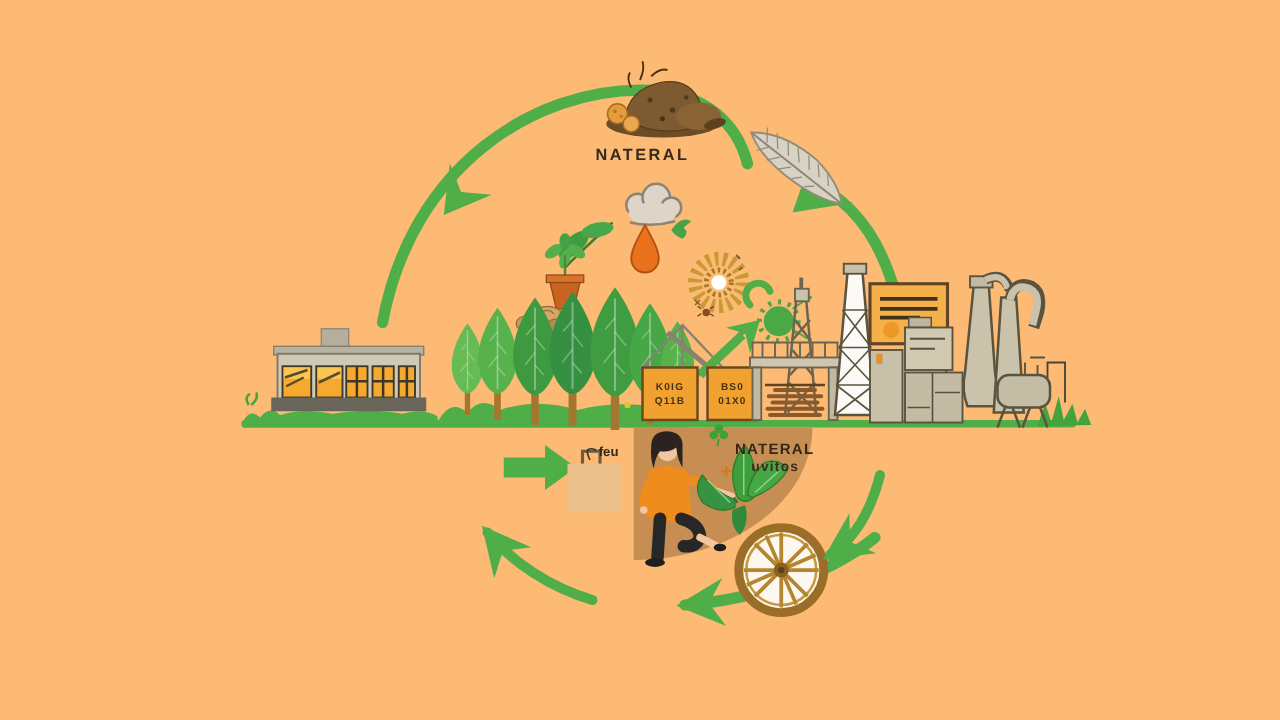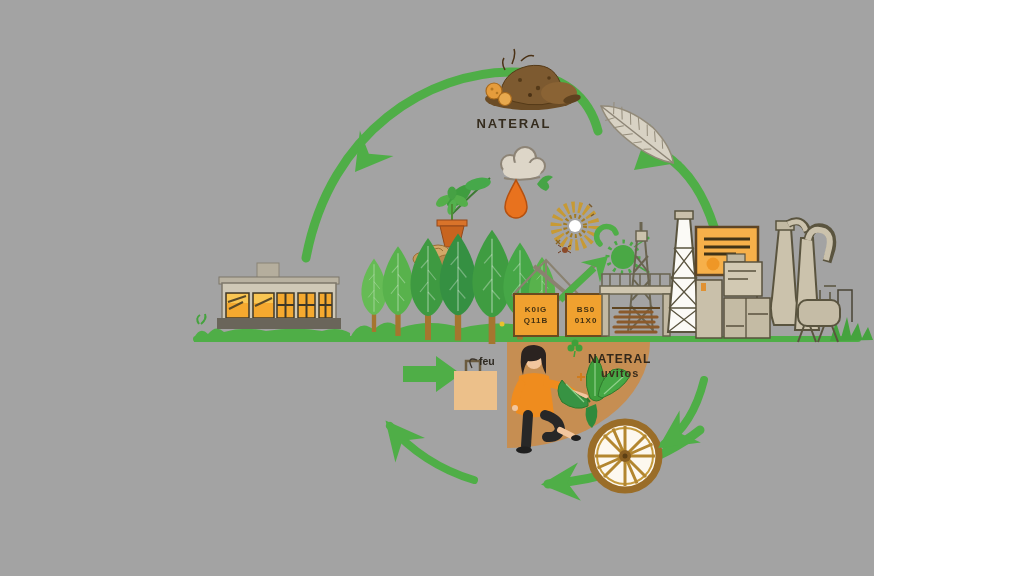--- a/index.html
+++ b/index.html
@@ -1,18 +1,18 @@
 <!DOCTYPE html>
 <html><head>
 <meta charset="utf-8">
 <style>
   html,body{margin:0;padding:0;background:#ffffff;}
   .canvas{
-    width:874px;height:576px;position:relative;overflow:hidden;
-    background:#a3a3a3;font-family:"Liberation Sans",sans-serif;
+    width:1024px;height:576px;position:relative;overflow:hidden;
+    background:#fdba74;font-family:"Liberation Sans",sans-serif;
   }
   svg{display:block;}
   text{font-family:"Liberation Sans","DejaVu Sans",sans-serif;fill:#352c1e;}
   .caption-lg{font-size:13px;font-weight:bold;letter-spacing:2px;}
   .caption-md{font-size:12px;font-weight:bold;letter-spacing:1px;fill:#33281a;}
   .caption-sm{font-size:11px;font-weight:bold;letter-spacing:1px;fill:#3a2d1c;}
   .caption-xs{font-size:10.5px;font-weight:bold;fill:#2e2a22;}
   .walltext{font-size:8px;font-weight:bold;letter-spacing:1px;fill:#433112;}
 </style>
 </head>

